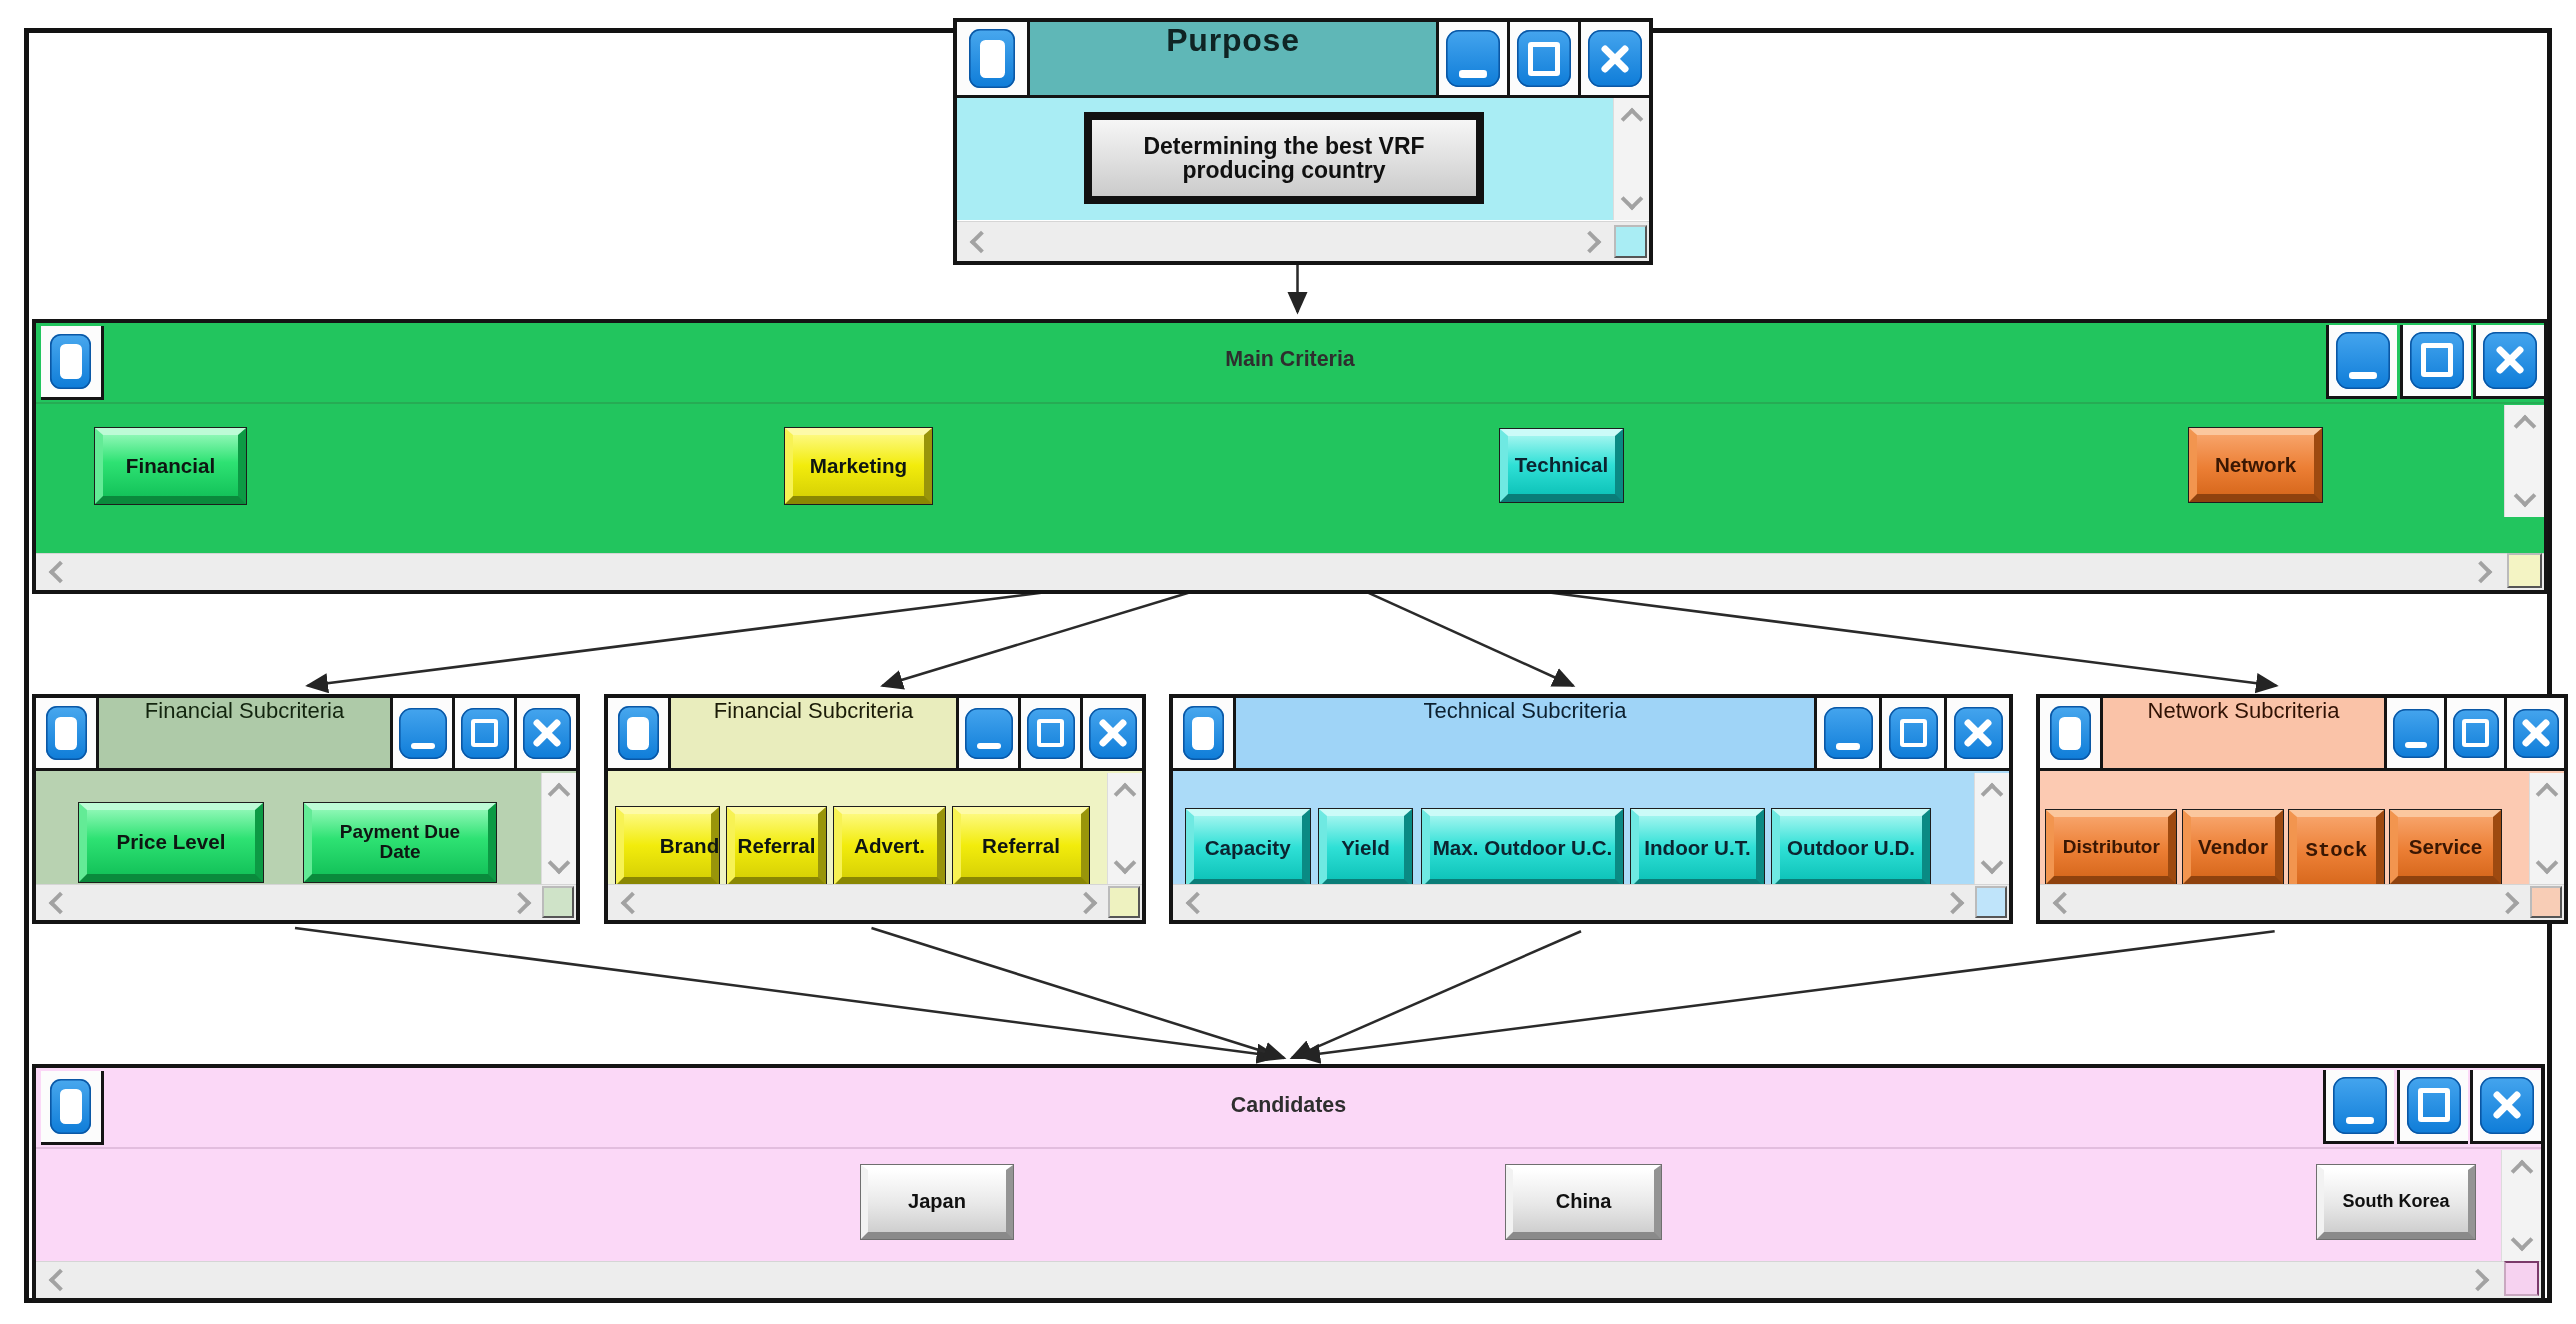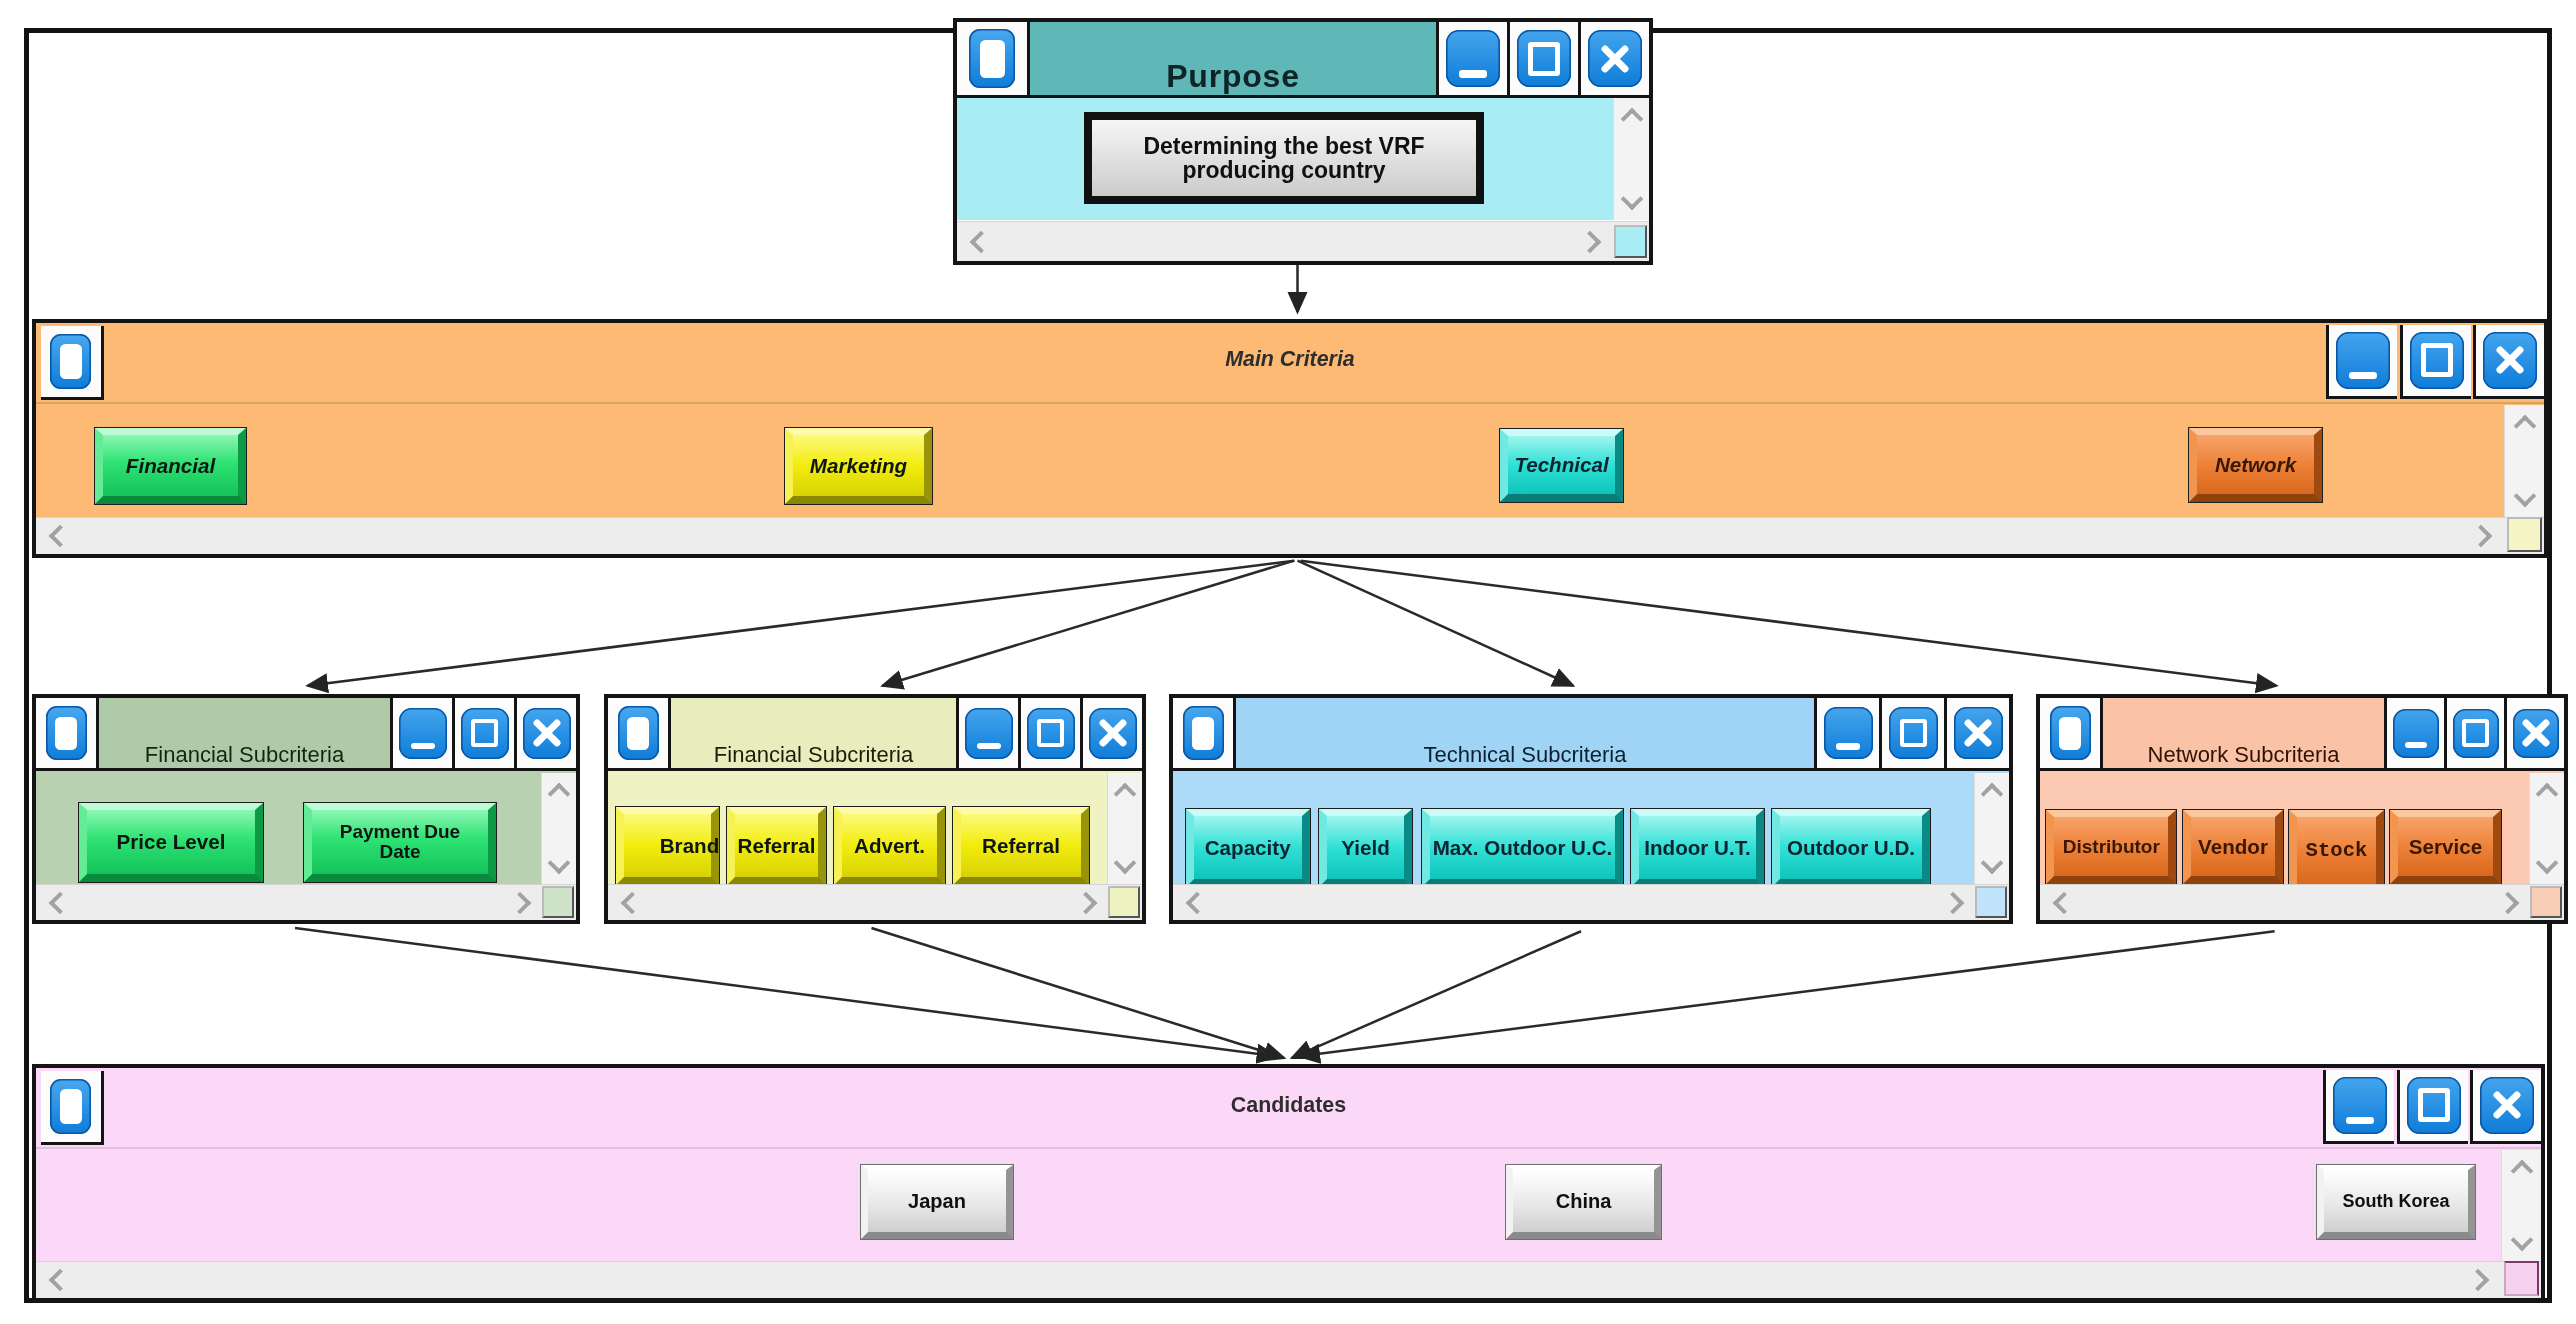--- a/index.html
+++ b/index.html
@@ -6,21 +6,21 @@
   #stage{position:relative;width:2576px;height:1324px;background:#fff;overflow:hidden;}
   
   .frame{position:absolute;left:24px;top:28px;width:2528px;height:1275px;border:5.5px solid #121212;box-sizing:border-box;background:#fff;z-index:1;}
   #connectors{position:absolute;left:0;top:0;width:2576px;height:1324px;z-index:2;pointer-events:none;}
   
   .win{position:absolute;box-sizing:border-box;border:4.8px solid #141414;background:#fff;z-index:3;}
   .trow{position:absolute;left:0;top:0;right:0;display:flex;align-items:stretch;}
   .tile{box-sizing:border-box;background:#fcfcfc;display:flex;align-items:center;justify-content:center;}
   .icon-tile{border-right:3.2px solid #141414;border-bottom:3.2px solid #141414;}
   .ctl-tile{border-left:3.2px solid #141414;border-bottom:3.2px solid #141414;}
-  .tbar{flex:1;display:flex;align-items:flex-end;justify-content:center;border-bottom:3.2px solid #141414;}
+  .tbar{flex:1;display:flex;align-items:flex-start;justify-content:center;border-bottom:3.2px solid #141414;}
   .doc-icon{width:46px;height:59px;background:linear-gradient(180deg,#49a8ee,#0e7cd8);border-radius:11px;display:flex;align-items:center;justify-content:center;box-shadow:0 0 0 1.6px #0a57a5 inset;}
   .doc-icon .inner{width:25px;height:38px;background:#fff;border-radius:5.5px;}
   .ctl{width:54px;height:57px;background:linear-gradient(180deg,#45a5ee,#0e7cd8);border-radius:12.7px;display:flex;align-items:center;justify-content:center;box-shadow:0 0 0 1.6px #0a57a5 inset;}
   .g-min{width:28.5px;height:7.1px;background:#fff;border-radius:3.2px;align-self:flex-end;margin-bottom:9.5px;}
   .g-max{width:22px;height:24px;border:5.5px solid #fff;border-radius:3.2px;}
   .g-close{position:relative;width:33px;height:33px;}
   .g-close::before,.g-close::after{content:"";position:absolute;left:50%;top:50%;width:35px;height:7.1px;background:#fff;border-radius:3.2px;}
   .g-close::before{transform:translate(-50%,-50%) rotate(45deg);}
   .g-close::after{transform:translate(-50%,-50%) rotate(-45deg);}
   
@@ -107,21 +107,21 @@
       <div class="chev u"></div>
       <div class="chev d"></div>
     </div>
     <div class="hscroll" style="height:40px;padding-right:51px;">
       <div class="chev l"></div>
       <div class="chev r"></div>
     </div>
     <div class="corner" style="right:1.6px;bottom:3.2px;width:33px;height:33px;background:#a9edf4;"></div>
   </div>
 
-  <div class="win" style="left:32px;top:319px;width:2516px;height:239px;border-width:4px;background:#fdba74;font-style:italic;">
+  <div class="win" style="left:32px;top:319px;width:2516px;height:275px;border-width:4px;background:#22c55e;">
     <div class="tile icon-tile abs" style="left:4.8px;top:3.2px;width:63px;height:74px;border-right:3.2px solid #141414;border-bottom:3.2px solid #141414;">
       <div class="doc-icon" style="width:41px;height:55px;">
           <div class="inner" style="width:22px;height:35px;"></div>
         </div>
     </div>
     <div class="thin-title" style="top:24px;">Main Criteria</div>
     <div class="tile ctl-tile abs" style="right:147px;top:1.6px;width:71px;height:74px;">
       <div class="ctl">
           <div class="g-min"></div>
         </div>

